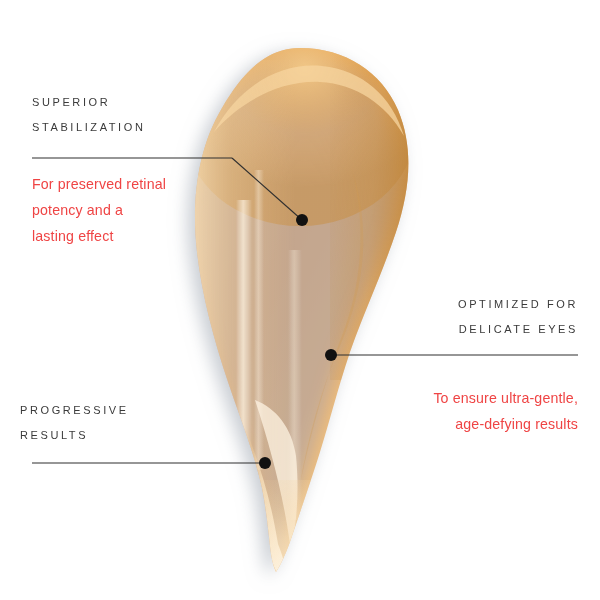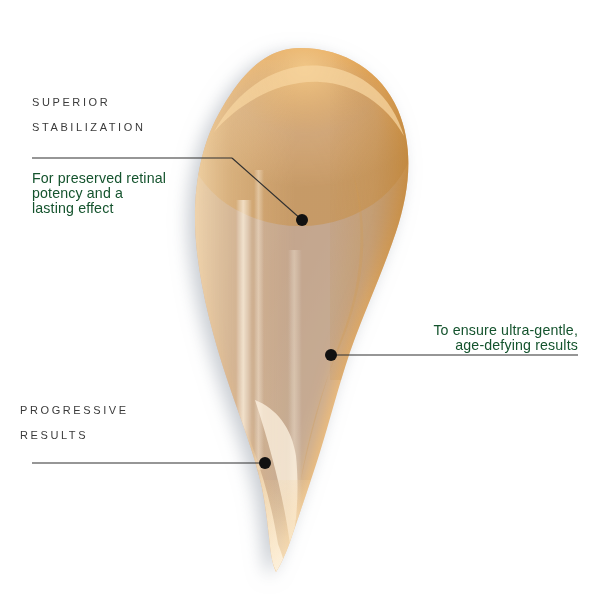--- a/index.html
+++ b/index.html
@@ -41,42 +41,42 @@
     letter-spacing: 2.6px;
     color: #3a3a3a;
     text-transform: uppercase;
     white-space: pre-line;
   }
   .callout-body {
     margin: 0;
     font-family: "Liberation Sans", sans-serif;
     font-size: 14.2px;
     font-weight: 400;
-    line-height: 15px;
+    line-height: 26px;
     letter-spacing: 0.15px;
-    color: #14532d;
+    color: #ef4444;
     white-space: pre-line;
   }
 
   .callout-left  { text-align: left; }
   .callout-right { text-align: right; }
 
   
   #lines-layer {
     position: absolute;
     left: 0; top: 0;
     width: 600px; height: 600px;
   }
 
   
   #callout-superior          { left: 32px;  top: 90px;  width: 230px; }
   #callout-superior .callout-body { margin-top: 31px; }
 
   #callout-optimized         { left: 330px; top: 292px; width: 248px; }
-  #callout-optimized .callout-body { margin-top: 31px; }
+  #callout-optimized .callout-body { margin-top: 43px; }
 
   #callout-progressive       { left: 20px;  top: 398px; width: 240px; }
   #callout-progressive .callout-body { margin-top: 30px; }
 </style>
 </head>
 <body style="background: rgb(255, 255, 255);">
 
 <div id="canvas">
 
   <svg id="swatch-layer" viewBox="0 0 600 600" aria-hidden="true">
@@ -216,20 +216,22 @@
 
   <div class="callout callout-left" id="callout-superior">
     <h2 class="callout-heading">SUPERIOR
 STABILIZATION</h2>
     <p class="callout-body">For preserved retinal
 potency and a
 lasting effect</p>
   </div>
 
   <div class="callout callout-right" id="callout-optimized">
+    <h2 class="callout-heading">OPTIMIZED FOR
+DELICATE EYES</h2>
     <p class="callout-body">To ensure ultra-gentle,
 age-defying results</p>
   </div>
 
   <div class="callout callout-left" id="callout-progressive">
     <h2 class="callout-heading">PROGRESSIVE
 RESULTS</h2>
   </div>
 
 </div>

